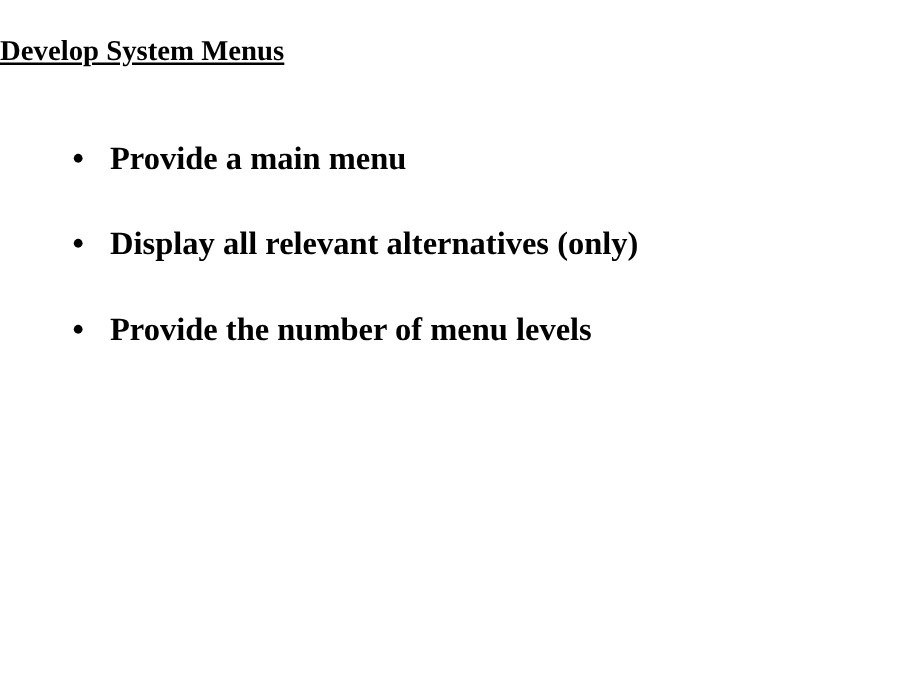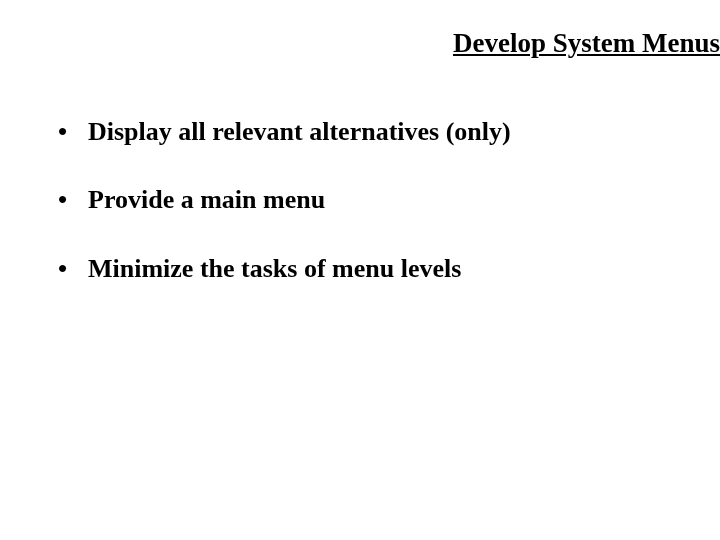--- a/index.html
+++ b/index.html
@@ -10,22 +10,22 @@
       font-family: "Times New Roman", Times, serif;
       color: #000000;
       overflow: hidden;
     }
     .slide {
       width: 100%;
       height: 100%;
       padding-top: 28px;
     }
     .title {
-      text-align: right;
-      font-size: 27px;
+      text-align: left;
+      font-size: 23px;
       font-weight: bold;
       text-decoration: underline;
       margin-bottom: 42px;
     }
     .bullets {
       list-style: none;
       padding-left: 58px;
       padding-right: 30px;
     }
     .bullets li {
@@ -43,17 +43,17 @@
       top: 0;
       font-size: 26px;
     }
   </style>
 </head>
 <body>
 
 <div class="slide">
   <h1 class="title">Develop System Menus</h1>
   <ul class="bullets">
+    <li>Provide a main menu</li>
     <li>Display all relevant alternatives (only)</li>
-    <li>Provide a main menu</li>
-    <li>Minimize the tasks of menu levels</li>
+    <li>Provide the number of menu levels</li>
   </ul>
 </div>
 
 </body></html>

